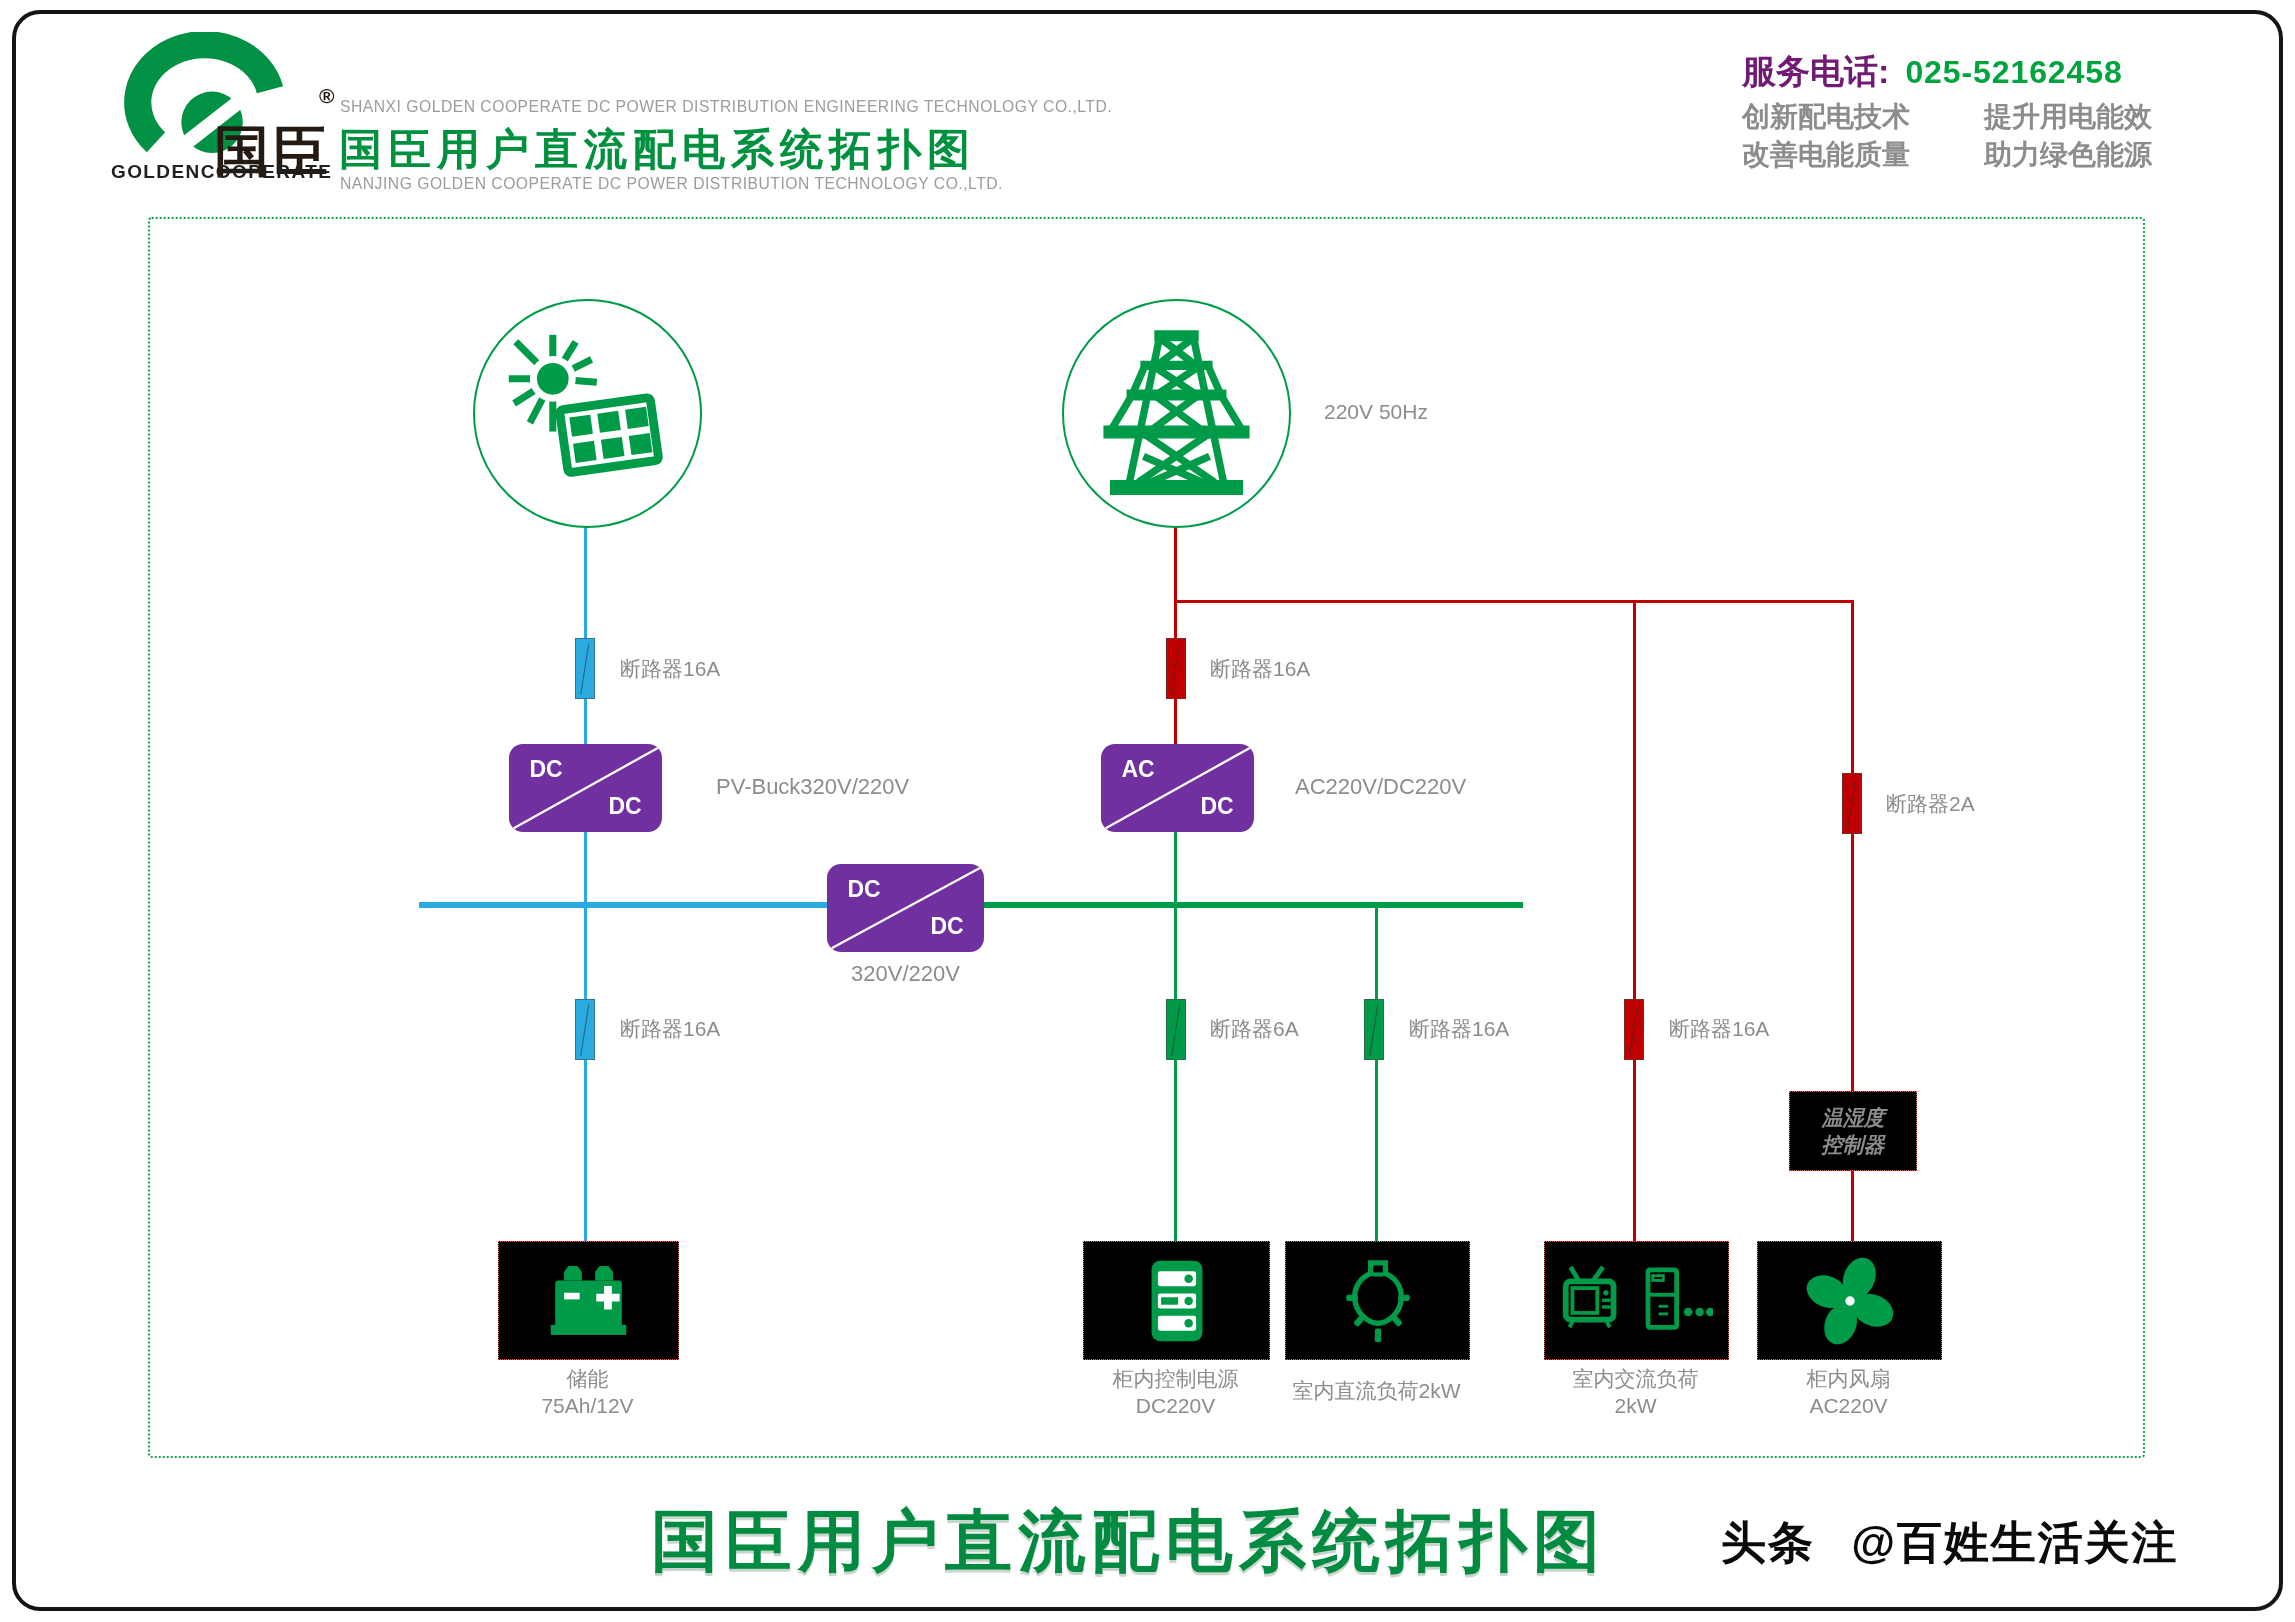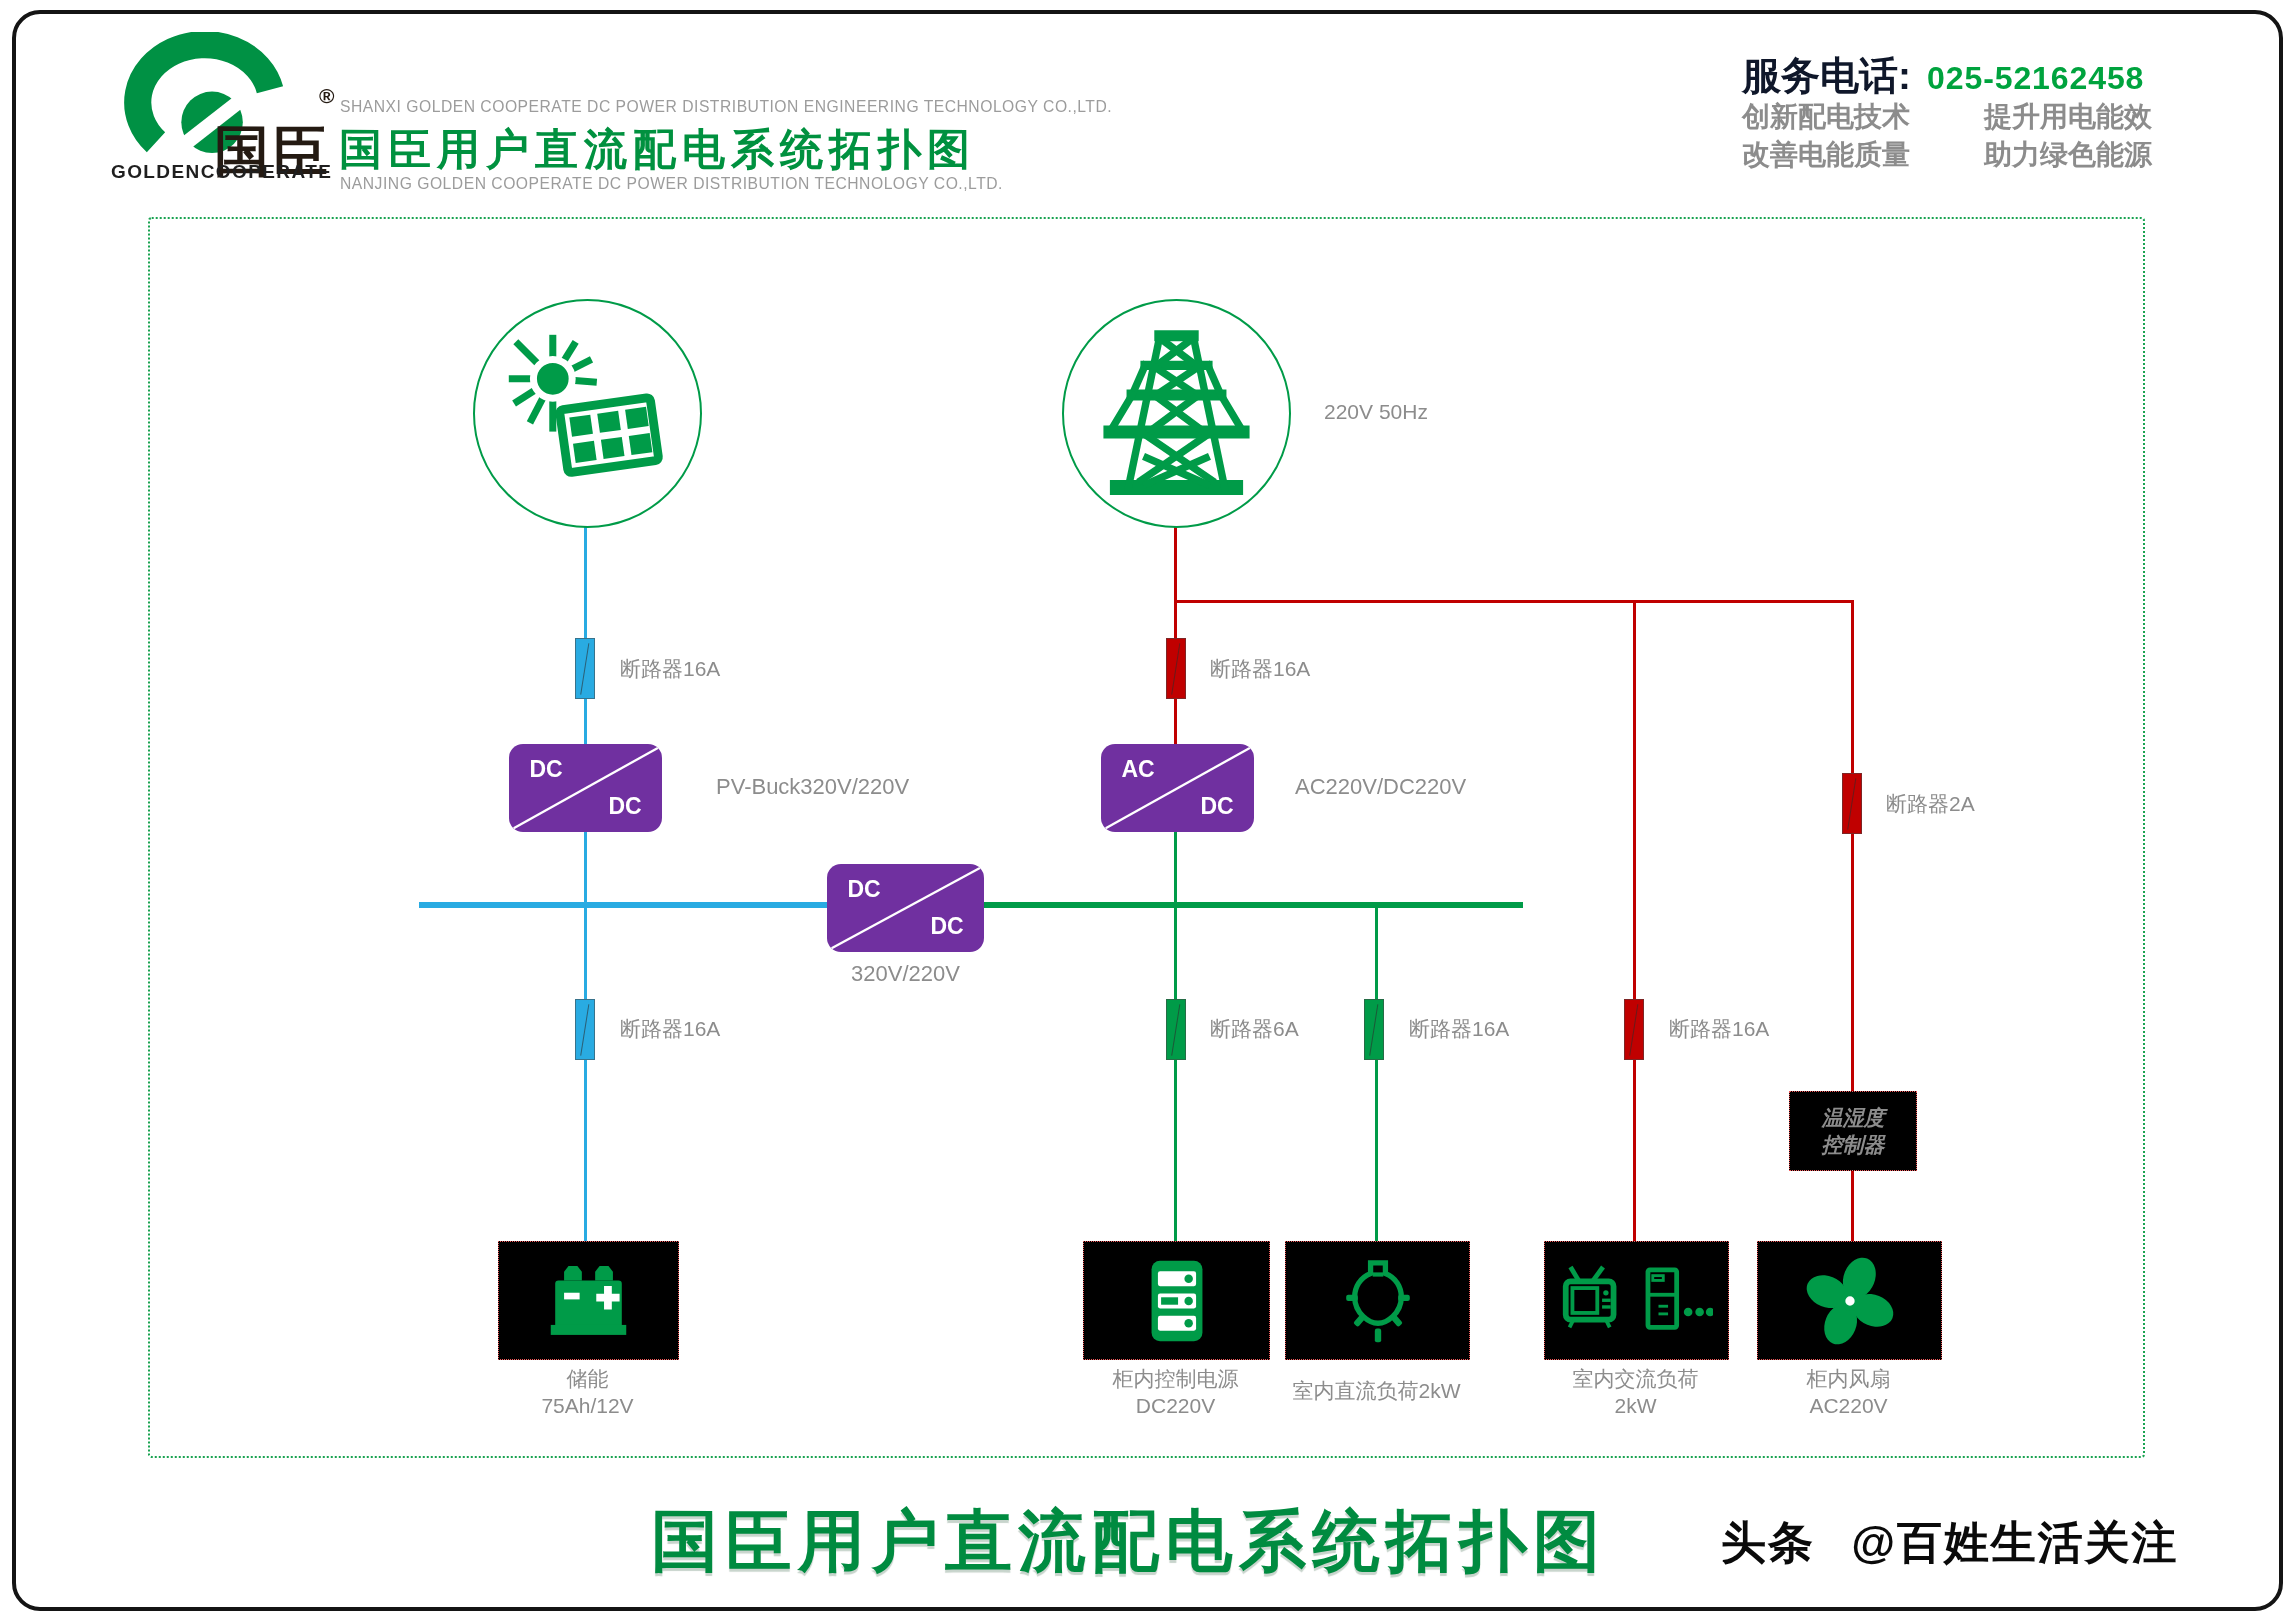--- a/index.html
+++ b/index.html
@@ -4,21 +4,21 @@
 <style>
   html,body{margin:0;padding:0;background:#fff;}
   .canvas{position:relative;width:2295px;height:1623px;background:#fff;overflow:hidden;
           font-family:"Liberation Sans","DejaVu Sans",sans-serif;}
   .abs{position:absolute;}
   .frame{position:absolute;left:12px;top:10.2px;right:12px;bottom:12px;border:4.2px solid #141414;border-radius:28px;}
   .dash-border{position:absolute;left:148px;top:217px;width:1993px;height:1237px;
                border:2.3px dotted #19A351;border-radius:3.7px;}
   .cn-co{color:#00913F;font-weight:900;font-size:43px;letter-spacing:6px;white-space:nowrap;}
   .en-co{color:#9C9C9C;font-weight:500;font-size:15.7px;letter-spacing:0.5px;white-space:nowrap;}
-  .svc-label{color:#0f172a;font-weight:900;font-size:39px;margin-top:36px;}
+  .svc-label{color:#701a75;font-weight:900;font-size:34px;margin-top:36px;}
   .svc-phone{color:#00A33E;font-weight:900;font-size:32px;letter-spacing:0.9px;}
   .slogan{color:#8C8C8C;font-weight:900;font-size:28px;white-space:nowrap;}
   .brand-cn{color:#241A12;font-weight:900;font-size:55px;letter-spacing:3.7px;}
   .brand-reg{color:#241A12;font-weight:700;font-size:21px;}
   .brand-en{color:#1F1F1F;font-weight:700;font-size:19px;letter-spacing:1.4px;}
   .circle{position:absolute;width:225px;height:225px;border:2.8px solid #009B48;border-radius:50%;
           background:#fff;display:flex;align-items:center;justify-content:center;}
   .vline,.hline{position:absolute;}
   .glabel{position:absolute;color:#8C8C8C;font-size:21px;line-height:28px;white-space:nowrap;}
   .conv{position:absolute;width:153px;height:88px;background:#7030A0;border-radius:14px;overflow:hidden;}

